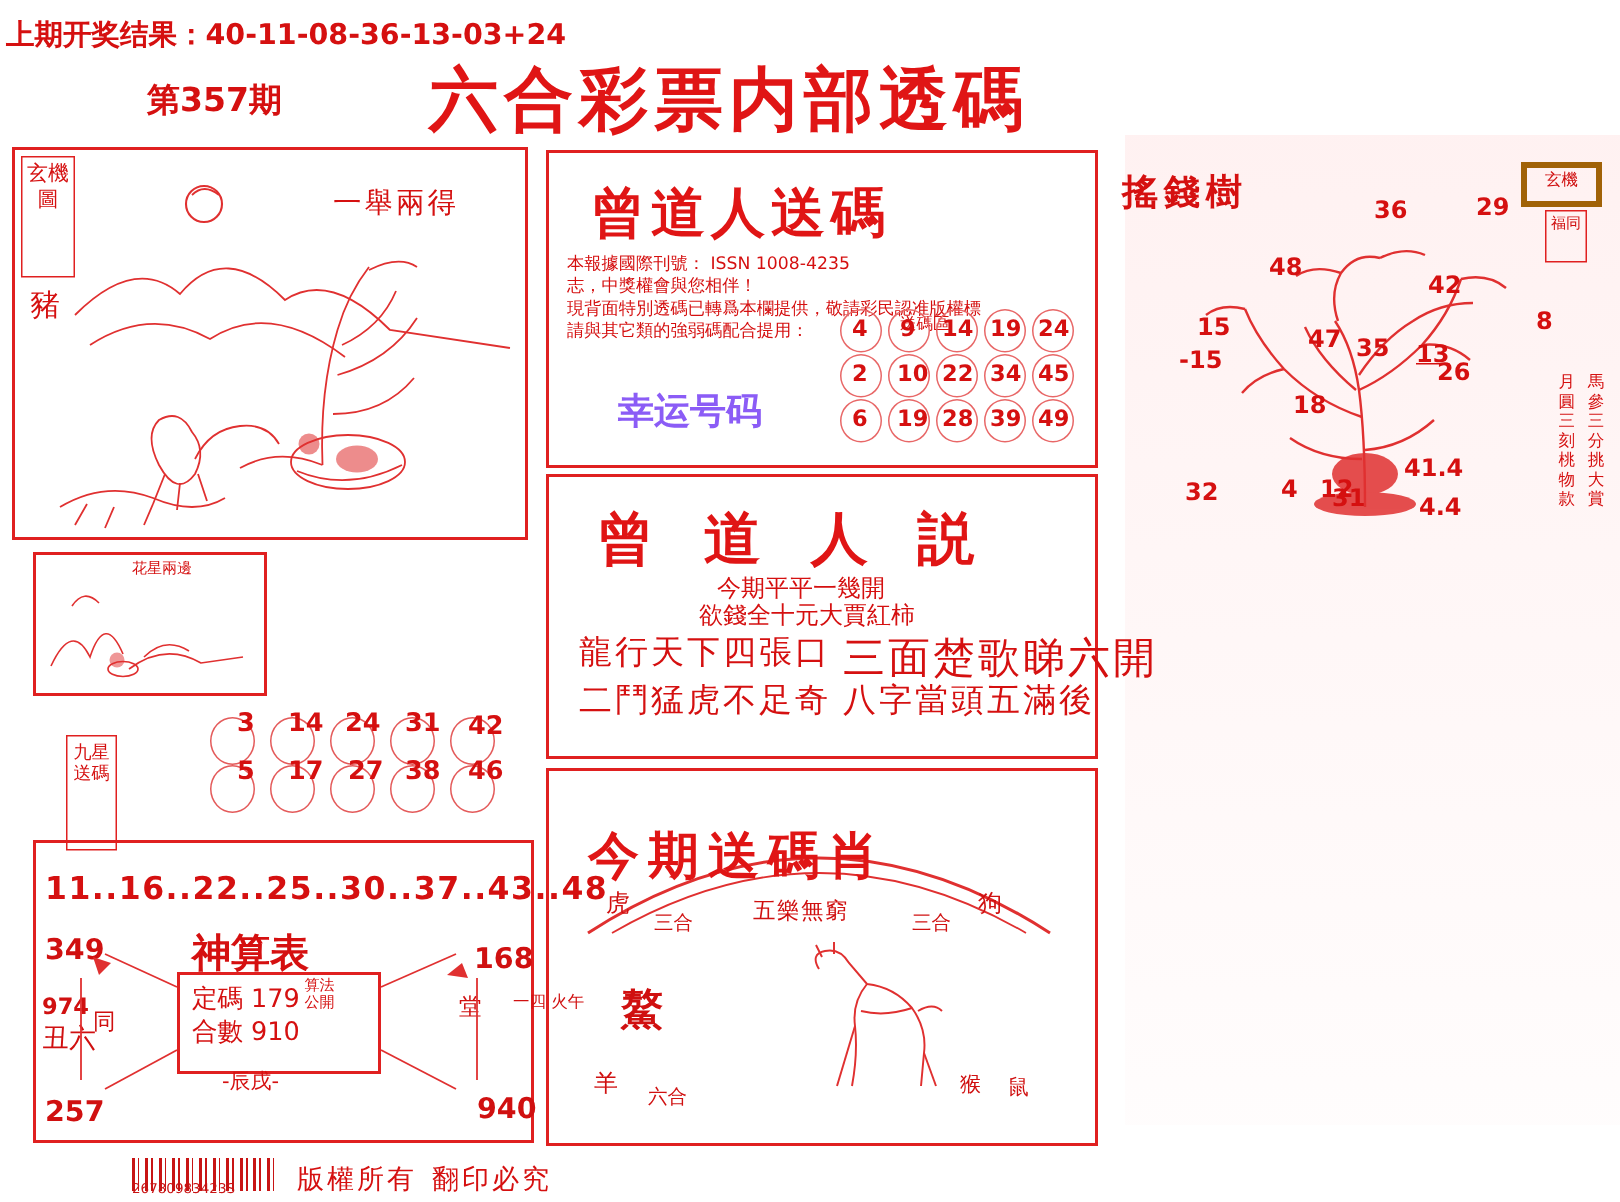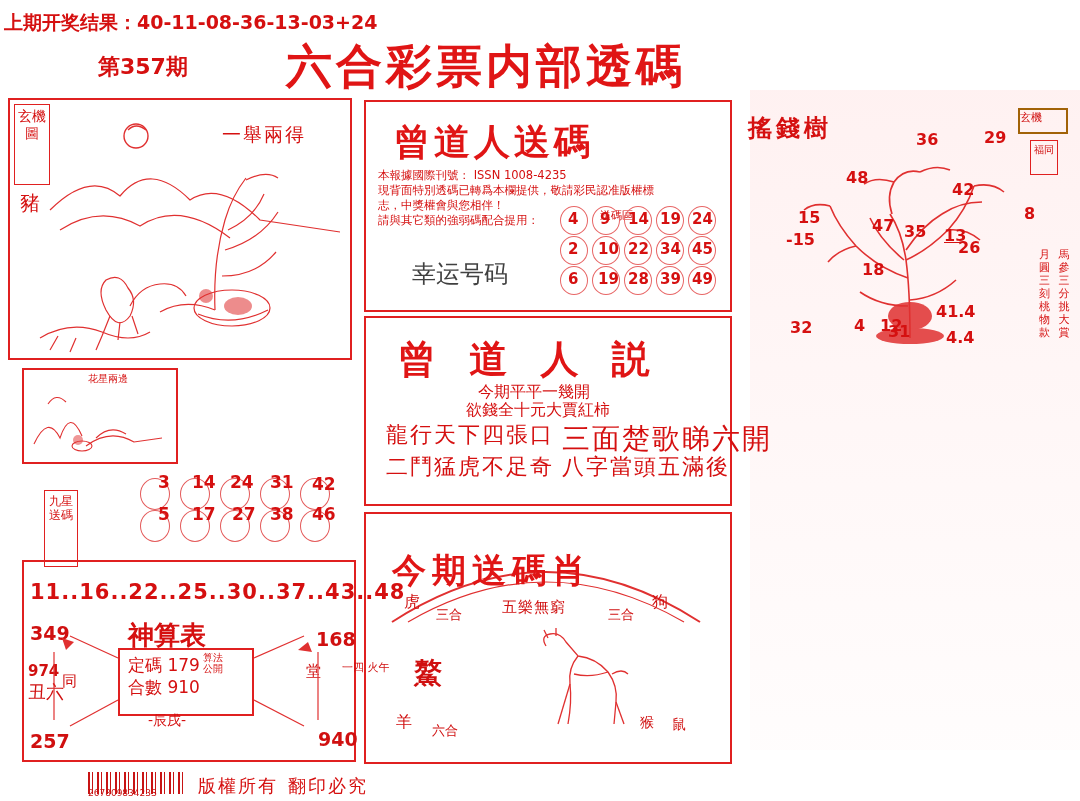--- a/index.html
+++ b/index.html
@@ -65,21 +65,21 @@
   .cchou{position:absolute;left:28px;top:680px;font-size:18px;}
   .ctong{position:absolute;left:62px;top:672px;font-size:15px;}
   .rt1{position:absolute;left:306px;top:662px;font-size:15px;}
   .rt2{position:absolute;left:326px;top:660px;font-size:11px;line-height:15px;text-align:center;margin-left:16px;}
 
   
   #mid-top{left:364px;top:100px;width:364px;height:208px;}
   .mid-title1{position:absolute;left:394px;top:118px;font-size:36px;font-weight:bold;letter-spacing:4px;
               font-family:"DejaVu Serif","Liberation Serif",serif;color:#e01515;}
   .mid-lines{position:absolute;left:378px;top:168px;width:344px;font-size:11.5px;line-height:15px;color:#d51010;}
-  .lucky{position:absolute;left:412px;top:258px;font-size:24px;font-weight:normal;color:#404040;
+  .lucky{position:absolute;left:412px;top:258px;font-size:24px;font-weight:bold;color:#8b5cf6;
          font-family:"DejaVu Serif","Liberation Serif",serif;}
   .mini-ball{position:absolute;width:26px;height:27px;border:1px solid #e86767;border-radius:50%;}
   .mini-num{position:absolute;font-size:15px;font-weight:bold;color:#d51010;}
   .cw-note{position:absolute;left:600px;top:208px;font-size:11px;color:#d51010;}
 
   #mid-mid{left:364px;top:316px;width:364px;height:186px;}
   .mid-title2{position:absolute;left:398px;top:334px;font-size:38px;font-weight:bold;letter-spacing:10px;
               font-family:"DejaVu Serif","Liberation Serif",serif;color:#e01515;}
   .poem-s1{position:absolute;left:478px;top:382px;font-size:16px;color:#d51010;}
   .poem-s2{position:absolute;left:466px;top:400px;font-size:16px;color:#d51010;}
@@ -101,21 +101,21 @@
   .z-bl2{position:absolute;left:432px;top:722px;font-size:13px;}
   .z-br{position:absolute;left:640px;top:714px;font-size:14px;}
   .z-br2{position:absolute;left:672px;top:716px;font-size:14px;}
   .ao{position:absolute;left:414px;top:654px;font-size:28px;font-weight:bold;
       font-family:"DejaVu Serif","Liberation Serif",serif;}
   .horse{position:absolute;left:520px;top:628px;}
 
   
   .tree-title{position:absolute;left:748px;top:112px;font-size:24px;font-weight:bold;letter-spacing:4px;
               font-family:"DejaVu Serif","Liberation Serif",serif;color:#d51010;}
-  .seal{position:absolute;right:12px;top:108px;width:46px;height:22px;border:2px solid #a16207;font-size:11px;text-align:left;}
+  .seal{position:absolute;right:12px;top:108px;width:46px;height:22px;border:4px solid #a16207;font-size:11px;text-align:center;}
   .seal2{position:absolute;right:22px;top:140px;width:26px;height:30px;border:1px solid #e02020;font-size:10px;
          line-height:11px;text-align:center;padding-top:3px;}
   .tnum{position:absolute;font-size:16px;font-weight:bold;color:#d51010;}
   .side-col{position:absolute;right:8px;top:248px;font-size:11px;line-height:13px;text-align:center;color:#d51010;width:16px;}
   .side-col2{position:absolute;right:30px;top:248px;font-size:11px;line-height:13px;text-align:right;color:#d51010;width:16px;}
   .tree-phrase{position:absolute;left:746px;top:346px;font-size:20px;color:#d51010;letter-spacing:1px;}
 
   
   .barcode{position:absolute;left:88px;top:772px;width:96px;height:22px;
     background:repeating-linear-gradient(90deg,#c81414 0 2px,#fff 2px 4px,#c81414 4px 5px,#fff 5px 9px);}
@@ -242,22 +242,22 @@
       <path d="M296 92 L296 160"></path>
       <path d="M40 78 L52 82 L44 90Z" fill="#e03030" stroke="none"></path>
       <path d="M286 82 L276 90 L290 92Z" fill="#e03030" stroke="none"></path>
     </g>
   </svg>
 
   <div class="frame" id="mid-top"></div>
   <div class="mid-title1">曾道人送碼</div>
   <div class="mid-lines">
     <div>本報據國際刊號：     ISSN 1008-4235</div>
+    <div>志，中獎權會與您相伴！</div>
     <div>現背面特別透碼已轉爲本欄提供，敬請彩民認准版權標</div>
-    <div>志，中獎權會與您相伴！</div>
     <div>請與其它類的強弱碼配合提用：</div>
   </div>
   <div class="lucky">幸运号码</div>
   <div class="cw-note">送碼區</div>
 
   <div style="position:absolute;left:560px;top:206px;width:170px;height:86px;">
     <div class="mini-ball" style="left:0px;top:0px;"></div>
     <div class="mini-ball" style="left:32px;top:0px;"></div>
     <div class="mini-ball" style="left:64px;top:0px;"></div>
     <div class="mini-ball" style="left:96px;top:0px;"></div>

